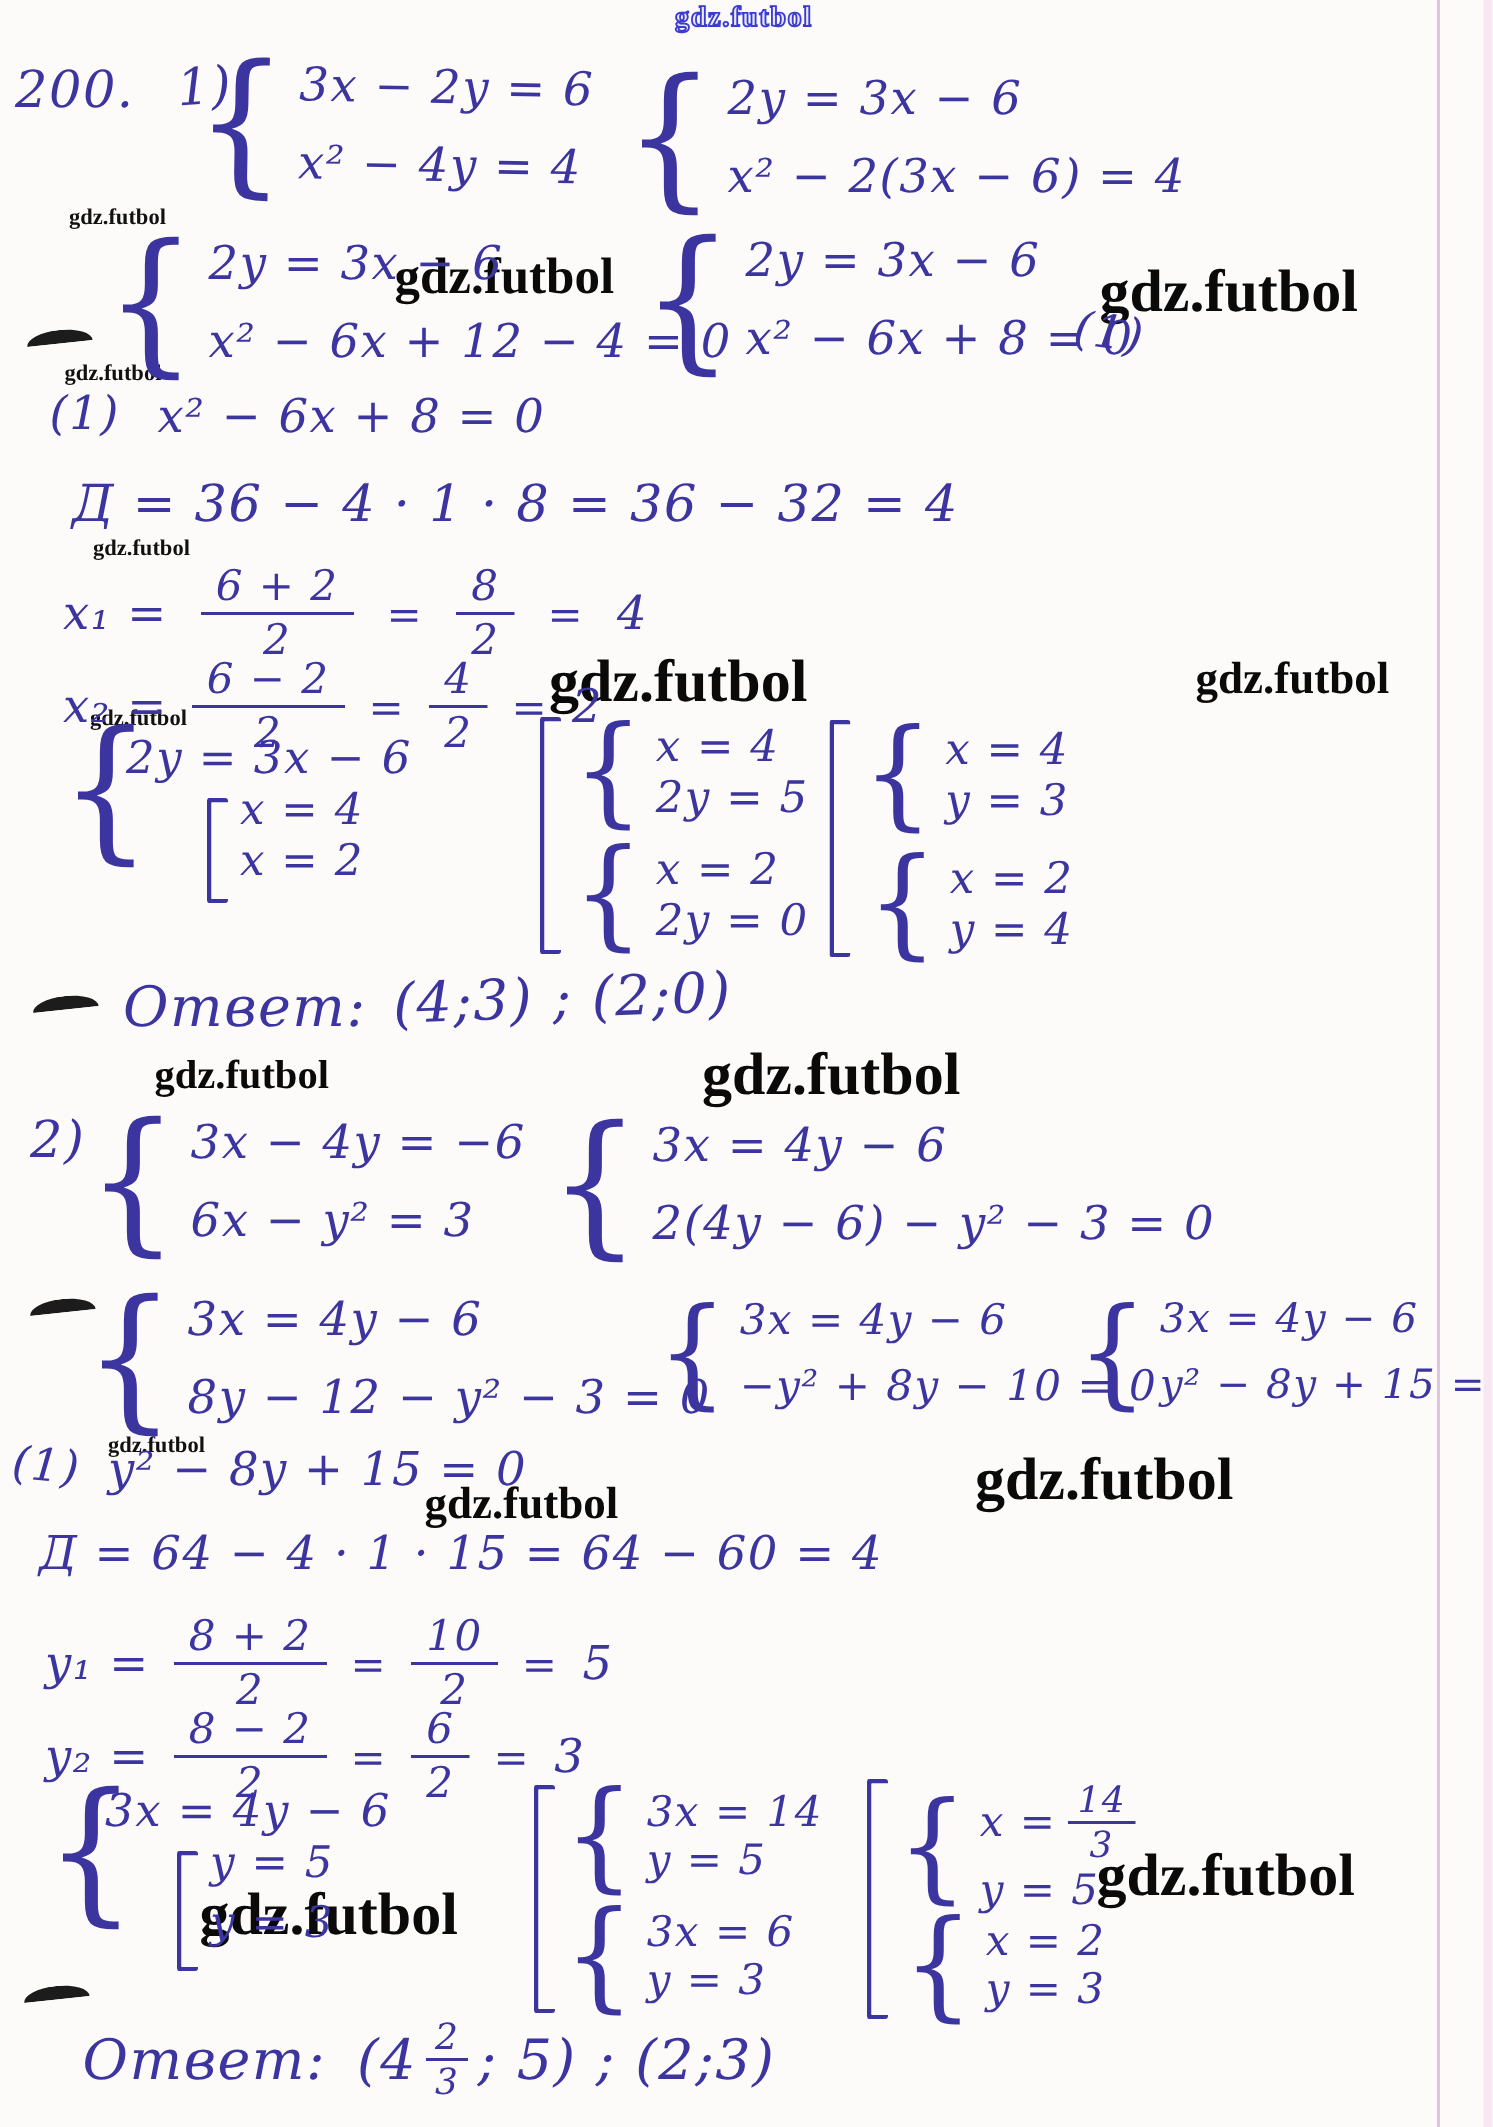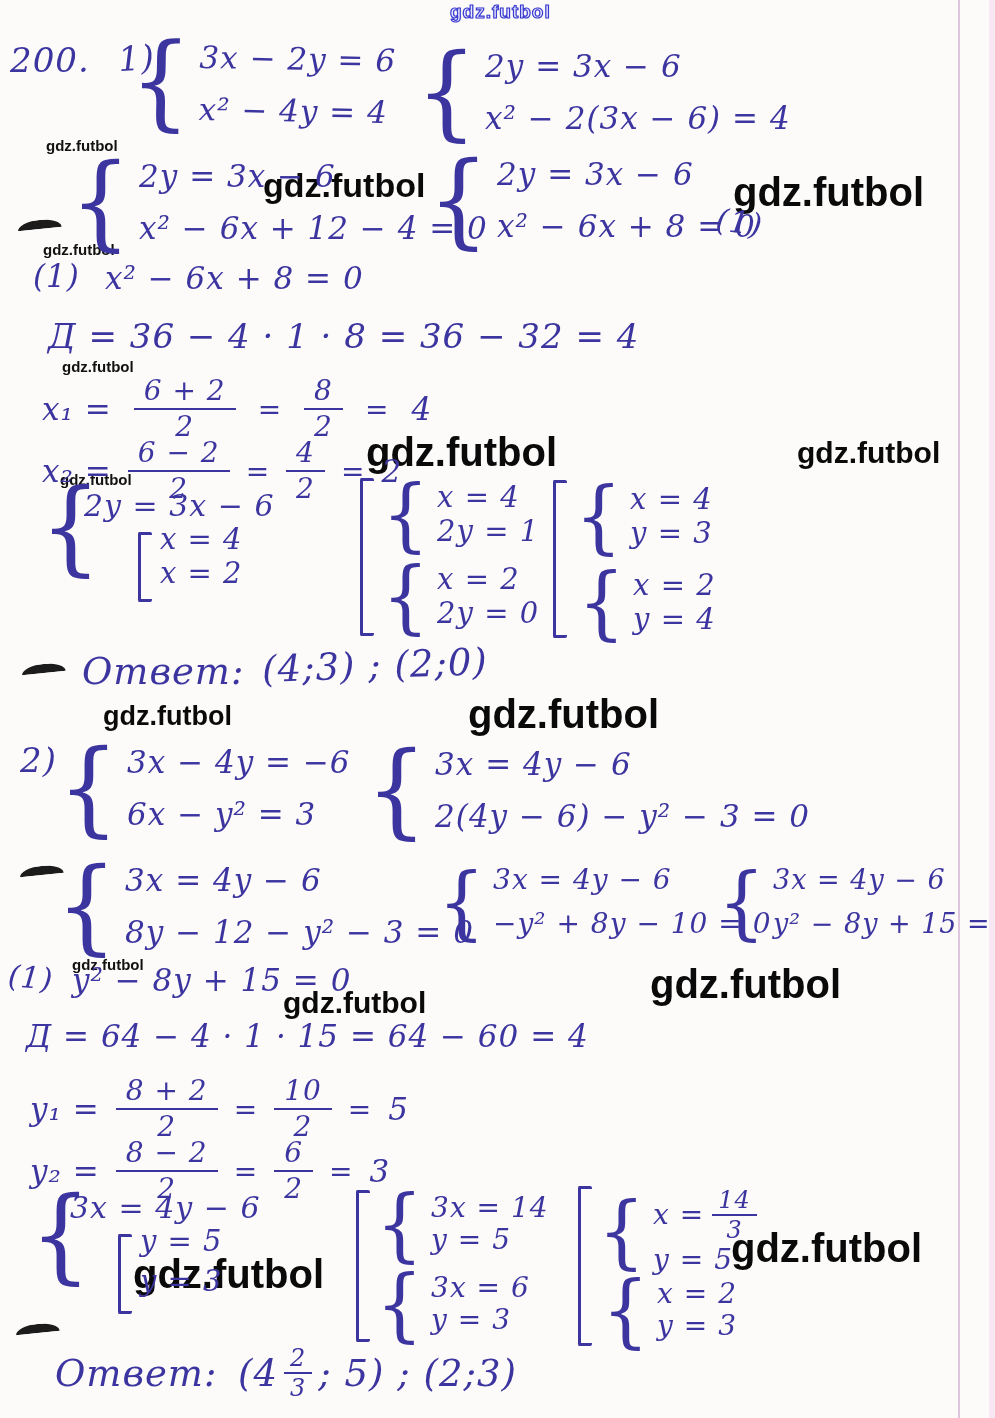--- a/index.html
+++ b/index.html
@@ -38,21 +38,21 @@
   
   .fracrow{display:flex;align-items:center;gap:16px;}
   .frac{display:inline-flex;flex-direction:column;align-items:center;vertical-align:middle;}
   .frac .num{font-size:28px;line-height:34px;padding:0 10px;border-bottom:2px solid var(--ink);}
   .frac .den{font-size:28px;line-height:34px;}
   .frac.mini .num,.frac.mini .den{font-size:24px;line-height:28px;padding:0 6px;}
   .fr-lhs{font-size:31px;}
   .fr-eq{font-size:28px;}
   .fr-res{font-size:31px;}
   
-  .wm{font-family:Liberation Sans, sans-serif;font-weight:bold;color:#0a0a0a;white-space:nowrap;}
+  .wm{font-family:Liberation Serif, serif;font-weight:bold;color:#0a0a0a;white-space:nowrap;}
   .wm-top{
     font-size:19px;color:#e8e8ff;letter-spacing:1px;
     -webkit-text-stroke:1.2px #3b3bd0;text-shadow:0 0 1px #3b3bd0;
   }
   .wm-sm{font-size:15px;color:#111;}
   .wm-md27{font-size:27px;}
   .wm-md30{font-size:30px;}
   .wm-lg34{font-size:34px;}
   .wm-lg40{font-size:40px;}
   
@@ -168,21 +168,21 @@
     <span class="abs hw" style="left:120px;top:36px;font-size:29px;">x = 4</span>
     <span class="abs hw" style="left:120px;top:70px;font-size:29px;">x = 2</span>
   </div>
 
   <div class="abs" style="left:360px;top:478px;width:190px;height:160px;">
     <div class="abs sqbr" style="left:0;top:0;height:158px;"></div>
     <div class="abs sys md" style="left:22px;top:2px;">
       <span class="brace b2s">{</span>
       <div class="lines hw">
         <span class="ln">x = 4</span>
-        <span class="ln">2y = 1</span>
+        <span class="ln">2y = 5</span>
       </div>
     </div>
     <div class="abs sys md" style="left:22px;top:84px;">
       <span class="brace b2s">{</span>
       <div class="lines hw">
         <span class="ln">x = 2</span>
         <span class="ln">2y = 0</span>
       </div>
     </div>
   </div>

